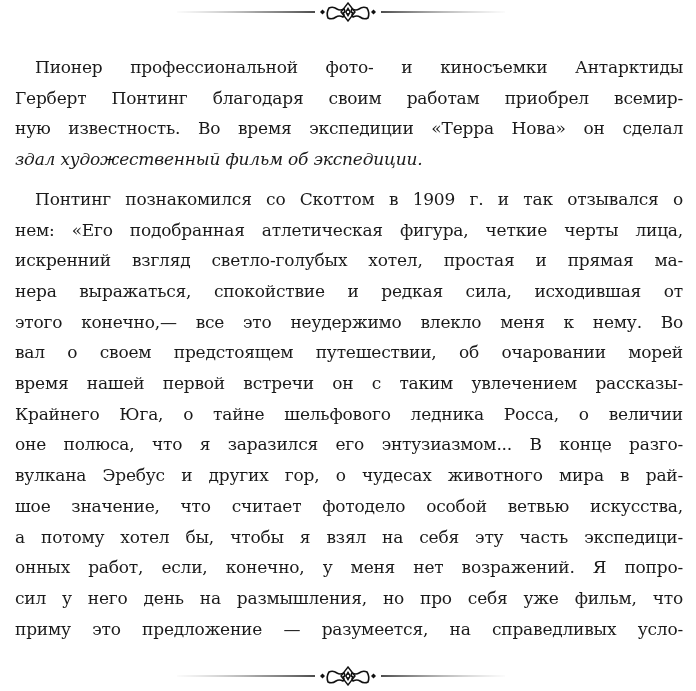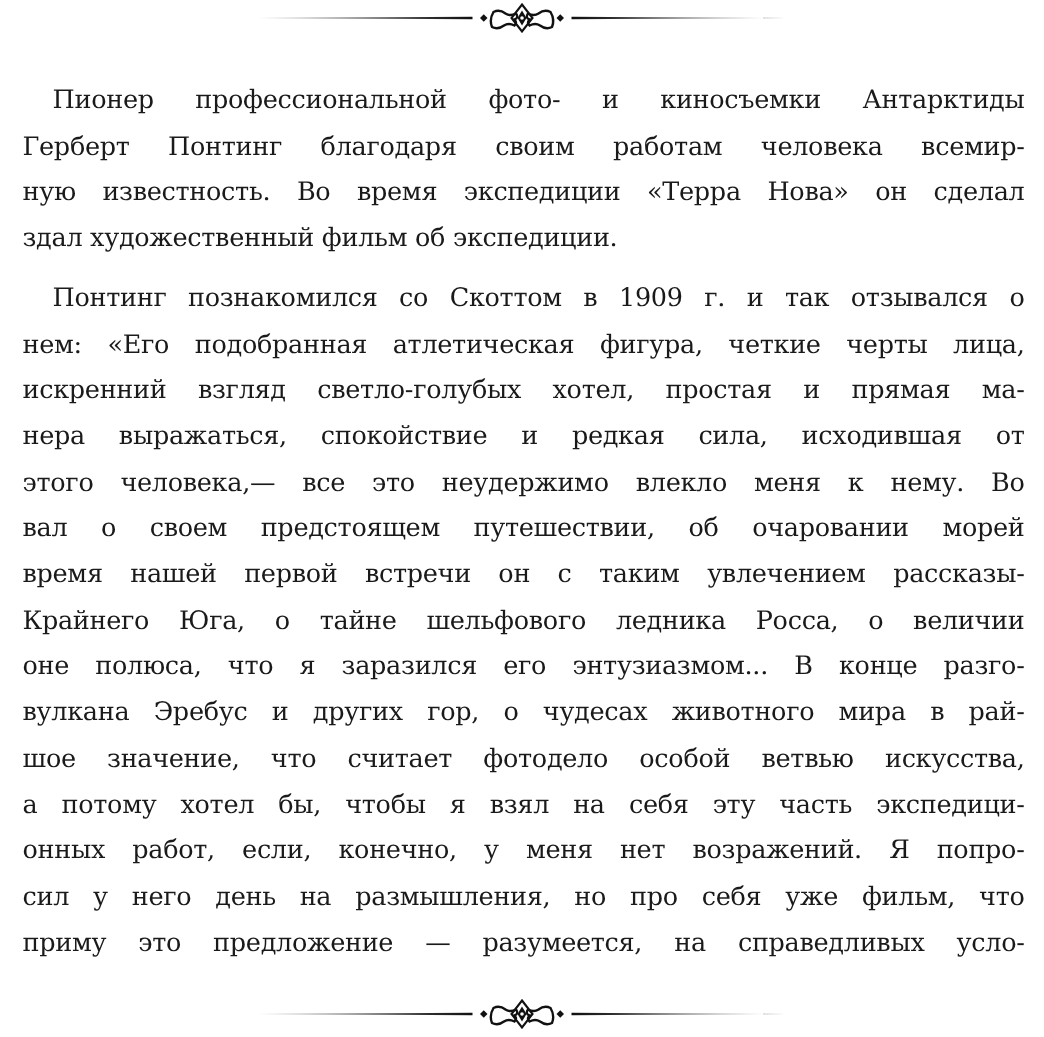--- a/index.html
+++ b/index.html
@@ -42,20 +42,21 @@
       letter-spacing: -0.2px;
     }
     .para .ln {
       display: block;
       text-align: justify;
       text-align-last: justify;
       white-space: nowrap;
     }
     .para .ln.last {
       text-align-last: left;
+      font-style: italic;
     }
     .para .ln.indent {
       padding-left: 20px;
     }
     .para + .para {
       margin-top: 9px;
     }
   </style>
 </head>
 <body>
@@ -80,30 +81,30 @@
     <path d="M197 6 q-4 -2 -8 1 q-3 2 -7 0 q-2 3 1 4 q-2 2 0 4 q4 -2 7 0 q4 3 8 1 q2 -5 -1 -10 z" fill="none" stroke="#111" stroke-width="1.6"></path>
     <path d="M178 1 l7 9 l-7 9 l-7 -9 z" fill="none" stroke="#111" stroke-width="1.4"></path>
     <path d="M178 5 l3 5 l-3 5 l-3 -5 z" fill="#111"></path>
     <circle cx="178" cy="10" r="1.2" fill="#fff"></circle>
   </svg>
 </div>
 
 <div class="text-block">
   <p class="para">
     <span class="ln indent">Пионер профессиональной фото- и киносъемки Антарктиды</span>
-    <span class="ln">Герберт Понтинг благодаря своим работам человека всемир-</span>
+    <span class="ln">Герберт Понтинг благодаря своим работам приобрел всемир-</span>
     <span class="ln">ную известность. Во время экспедиции «Терра Нова» он сделал</span>
     <span class="ln last">здал художественный фильм об экспедиции.</span>
   </p>
   <p class="para">
     <span class="ln indent">Понтинг познакомился со Скоттом в 1909 г. и так отзывался о</span>
     <span class="ln">нем: «Его подобранная атлетическая фигура, четкие черты лица,</span>
     <span class="ln">искренний взгляд светло-голубых хотел, простая и прямая ма-</span>
     <span class="ln">нера выражаться, спокойствие и редкая сила, исходившая от</span>
-    <span class="ln">этого человека,— все это неудержимо влекло меня к нему. Во</span>
+    <span class="ln">этого конечно,— все это неудержимо влекло меня к нему. Во</span>
     <span class="ln">вал о своем предстоящем путешествии, об очаровании морей</span>
     <span class="ln">время нашей первой встречи он с таким увлечением рассказы-</span>
     <span class="ln">Крайнего Юга, о тайне шельфового ледника Росса, о величии</span>
     <span class="ln">оне полюса, что я заразился его энтузиазмом... В конце разго-</span>
     <span class="ln">вулкана Эребус и других гор, о чудесах животного мира в рай-</span>
     <span class="ln">шое значение, что считает фотодело особой ветвью искусства,</span>
     <span class="ln">а потому хотел бы, чтобы я взял на себя эту часть экспедици-</span>
     <span class="ln">онных работ, если, конечно, у меня нет возражений. Я попро-</span>
     <span class="ln">сил у него день на размышления, но про себя уже фильм, что</span>
     <span class="ln">приму это предложение — разумеется, на справедливых усло-</span>

